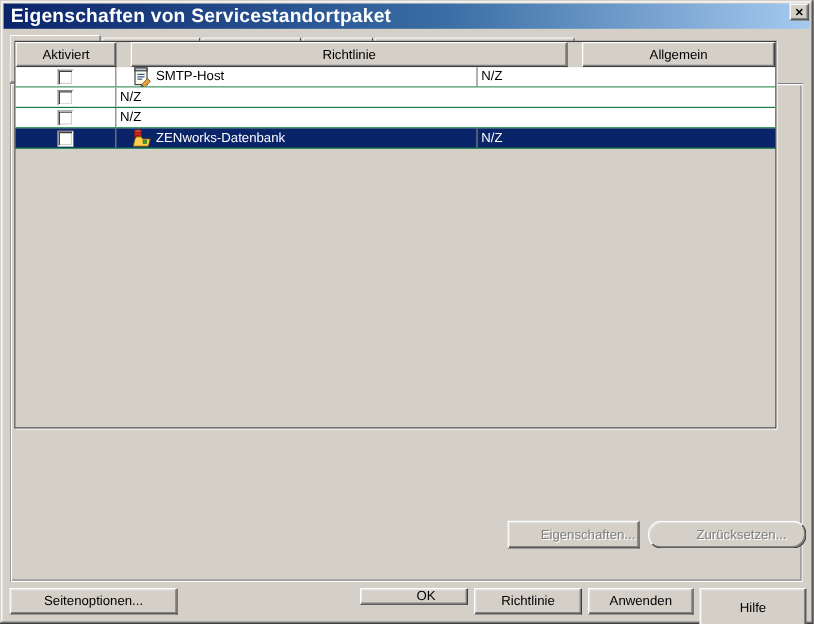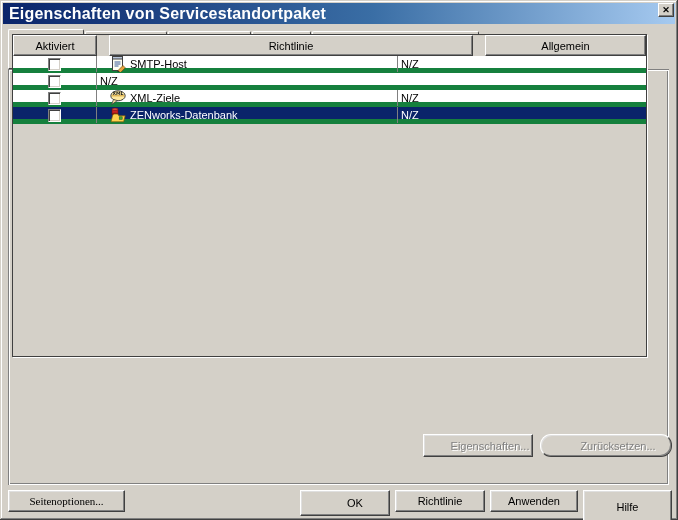--- a/index.html
+++ b/index.html
@@ -60,21 +60,21 @@
     border:1px solid #404040; box-shadow:1px 1px 0 #ffffff;
     background:#d4d0c8; display:flex; flex-direction:column;
   }
   .thead { display:flex; height:21px; flex:0 0 21px;gap:12px; }
   .th {
     background:#d4d0c8; border:1px solid; border-color:#fff #404040 #404040 #fff;
     box-shadow: inset -1px -1px 0 #808080;
     display:flex; align-items:center; justify-content:center; font-size:11px; cursor:default;
   }
   .th.c1 { width:84px; } .th.c2 { width:364px; } .th.c3 { flex:1; }
-  .trow { display:flex; height:17px; flex:0 0 17px; background:#fff; border-bottom:5px solid #15803d; }
+  .trow { display:flex; height:17px; flex:0 0 17px; background:#fff; border-bottom:1px solid #15803d; }
   .trow .cell { display:flex; align-items:center; height:16px; }
   .cell.c1 { width:84px; border-right:1px solid #808080; justify-content:center; }
   .cell.c2 { width:301px; border-right:1px solid #808080; padding-left:13px; }
   .cell.c3 { flex:1; padding-left:3px; }
   .trow.selected { background:#0a246a; color:#fff; }
   .policy-name { margin-left:4px; white-space:nowrap; }
   .tfill { flex:1; background:#d4d0c8; }
 
   .checkbox {
     width:13px; height:13px; background:#fff;
@@ -87,22 +87,22 @@
   .btn {
     position:absolute; height:23px; background:#d4d0c8;
     border:1px solid; border-color:#ffffff #404040 #404040 #ffffff;
     box-shadow: inset -1px -1px 0 #808080, inset 1px 1px 0 #dfdfdf;
     display:flex; align-items:center; justify-content:center;
     font-family:"Liberation Sans", sans-serif; font-size:11px; color:#000; cursor:default;
   }
   .btn.disabled { color:#808080; text-shadow:1px 1px 0 #ffffff;padding-left:24px; }
   .btn-eigenschaften { left:423px; top:434px; width:110px; }
   .btn-zuruecksetzen { left:540px; top:434px; width:132px;border-radius:11px; }
-  .btn-seitenoptionen { left:8px;  top:490px; width:117px; height:22px;font-family:Liberation Serif, serif; }
-  .btn-ok        { left:300px; top:490px; width:90px; height:26px;padding-left:20px; }
+  .btn-seitenoptionen { left:8px;  top:490px; width:140px; height:22px; }
+  .btn-ok        { left:300px; top:490px; width:90px; height:14px;padding-left:20px; }
   .btn-abbrechen { left:395px; top:490px; width:90px; height:22px; }
   .btn-anwenden  { left:490px; top:490px; width:88px; height:22px; }
   .btn-hilfe     { left:583px; top:490px; width:89px; height:34px; }
 
   .tab-richtlinien { left:8px;  width:76px; }
   .tab-verknuepfungen { left:85px; width:82px; }
   .tab-nds { left:168px; width:83px; }
   .tab-sonstiges { left:252px; width:59px; }
   .tab-rechte { left:312px; width:167px; }
 </style>
@@ -181,29 +181,20 @@
         <span class="checkbox"></span>
       </div>
       <div class="cell c3">
         <span>N/Z</span>
       </div>
     </div>
 
     <div class="trow">
       <div class="cell c1">
         <span class="checkbox"></span>
-      </div>
-      <div class="cell c2">
-        <svg class="icon16" viewBox="0 0 16 16">
-          <ellipse cx="8" cy="5.8" rx="7.2" ry="5" fill="#ffe9a0" stroke="#404040"></ellipse>
-          <polygon points="3.5,9.5 1.5,14.5 7.5,10.6" fill="#ffe9a0" stroke="#404040" stroke-width="0.8"></polygon>
-          <path d="M1.5 5.8 h13" stroke="#c89020" stroke-width="0.8"></path>
-          <text x="8" y="5.2" font-size="4.6" font-weight="bold" text-anchor="middle" fill="#1a1a1a" font-family="DejaVu Sans, sans-serif">XML</text>
-        </svg>
-        <span class="policy-name">XML-Ziele</span>
       </div>
       <div class="cell c3">
         <span>N/Z</span>
       </div>
     </div>
 
     <div class="trow selected">
       <div class="cell c1">
         <span class="checkbox"></span>
       </div>

